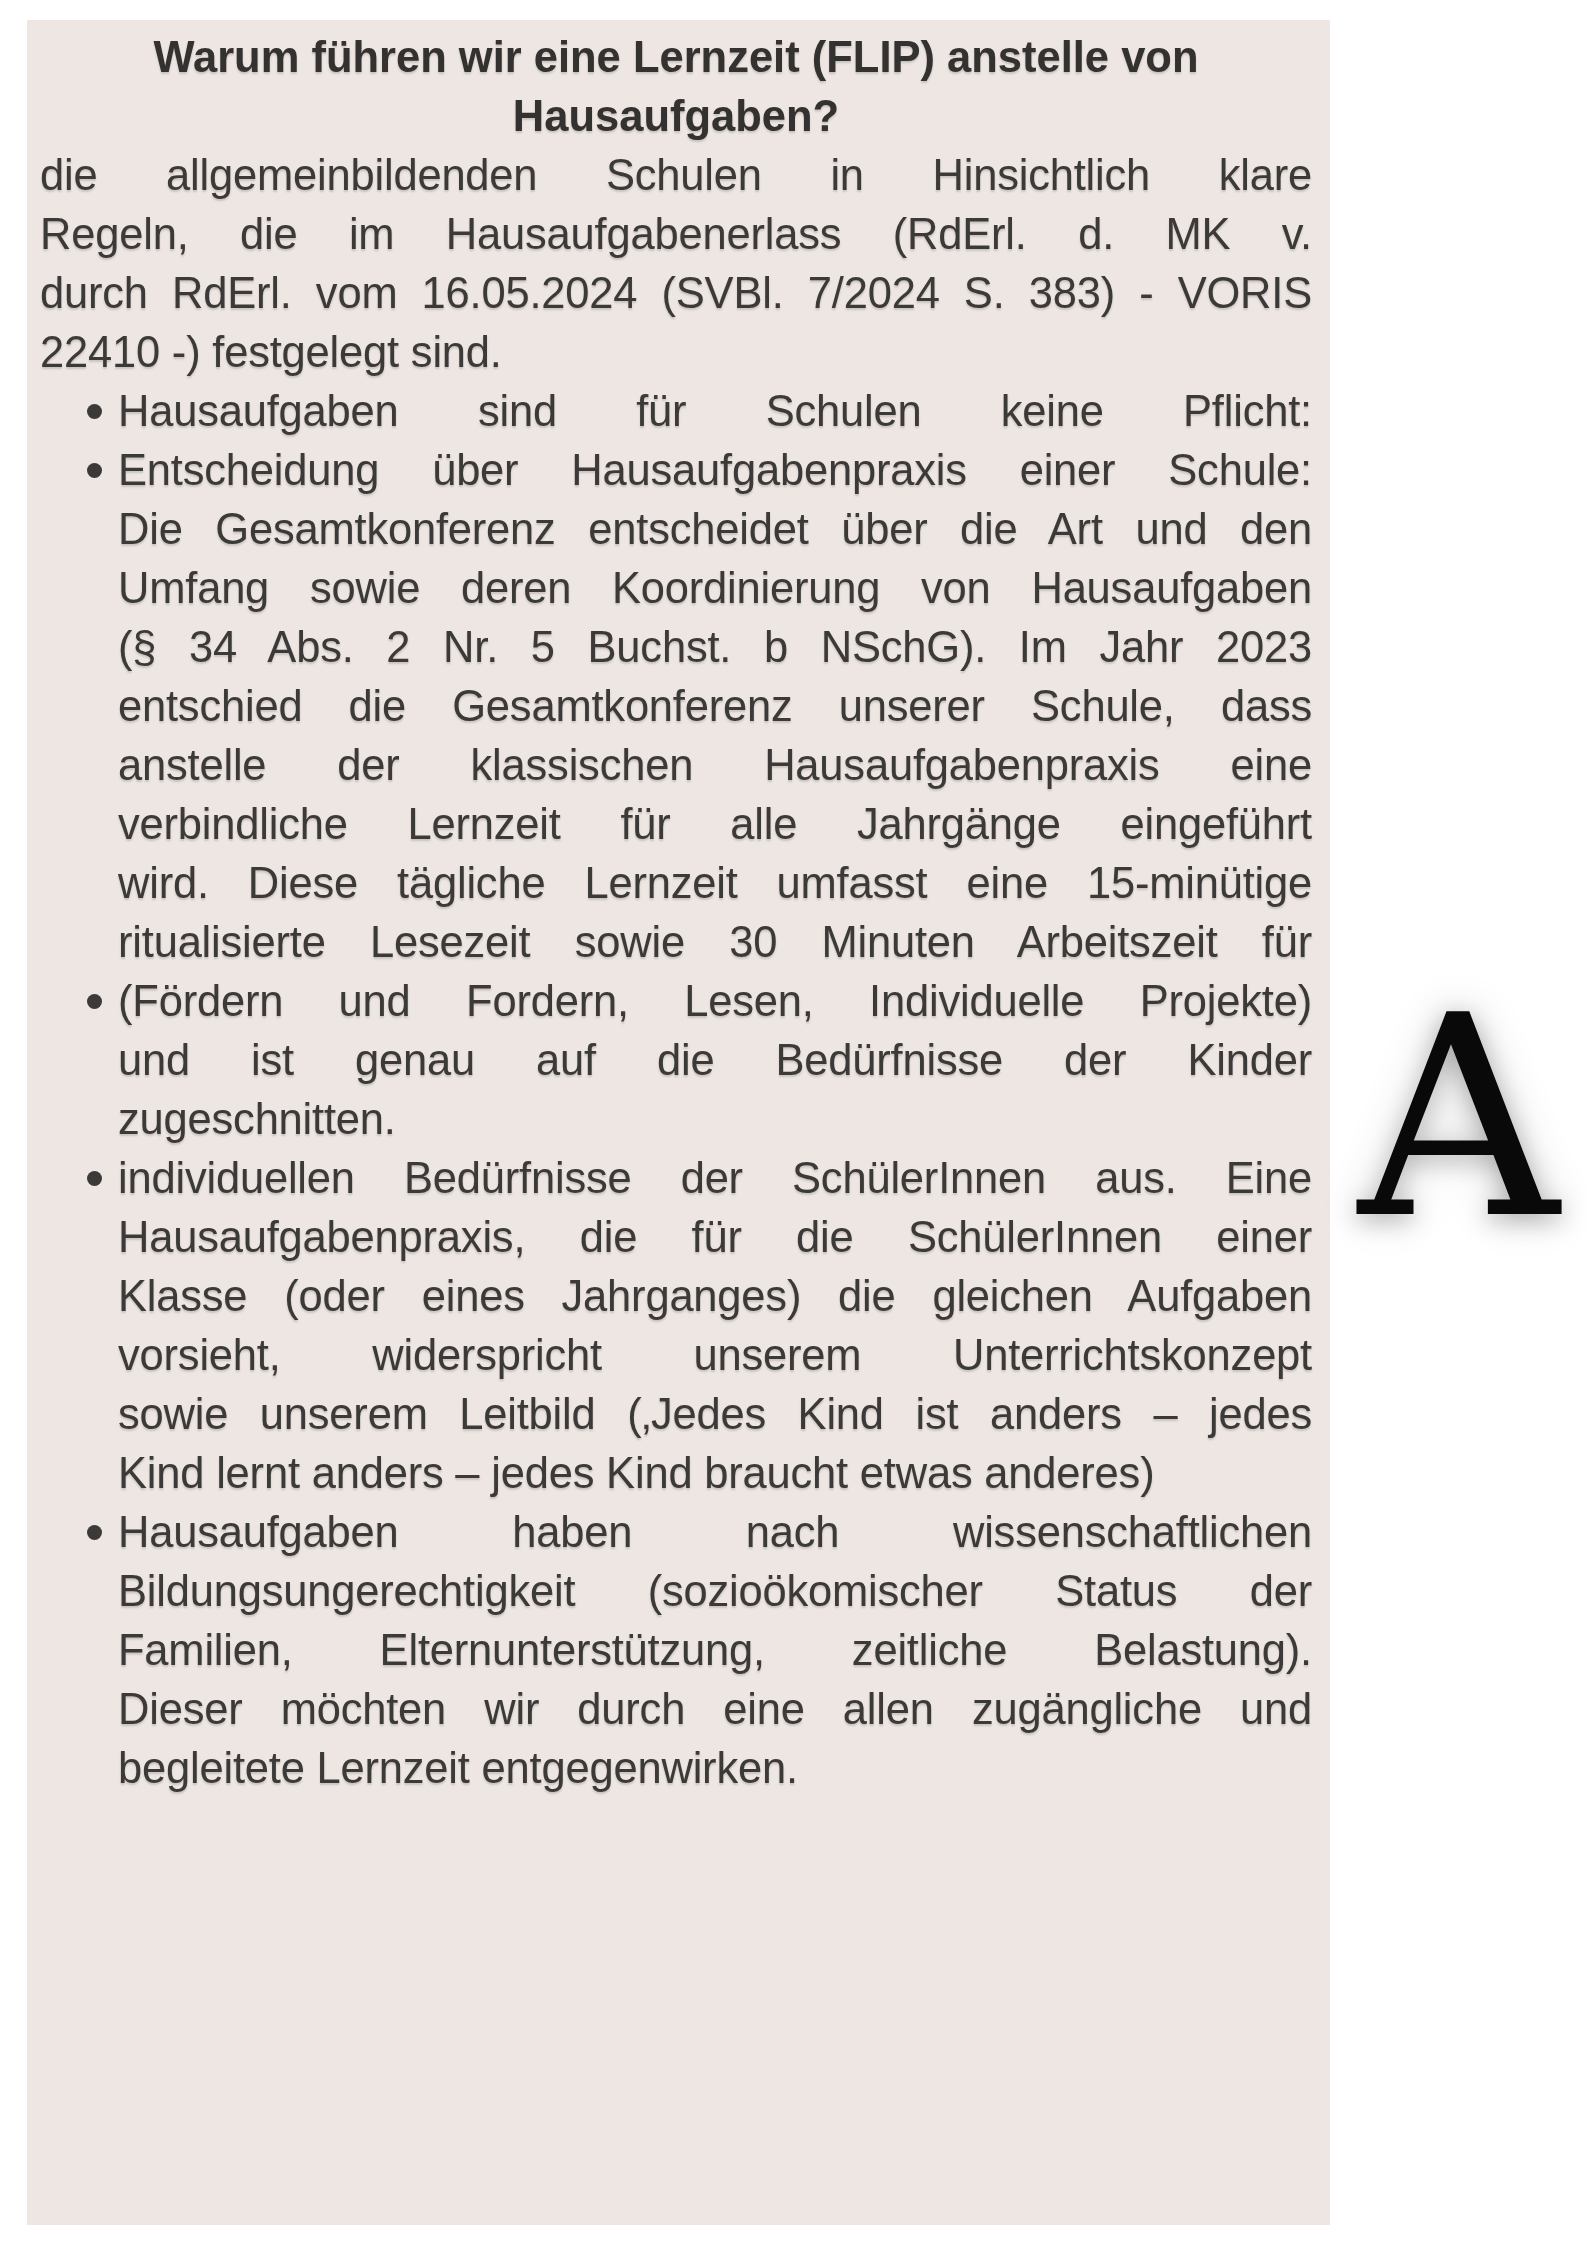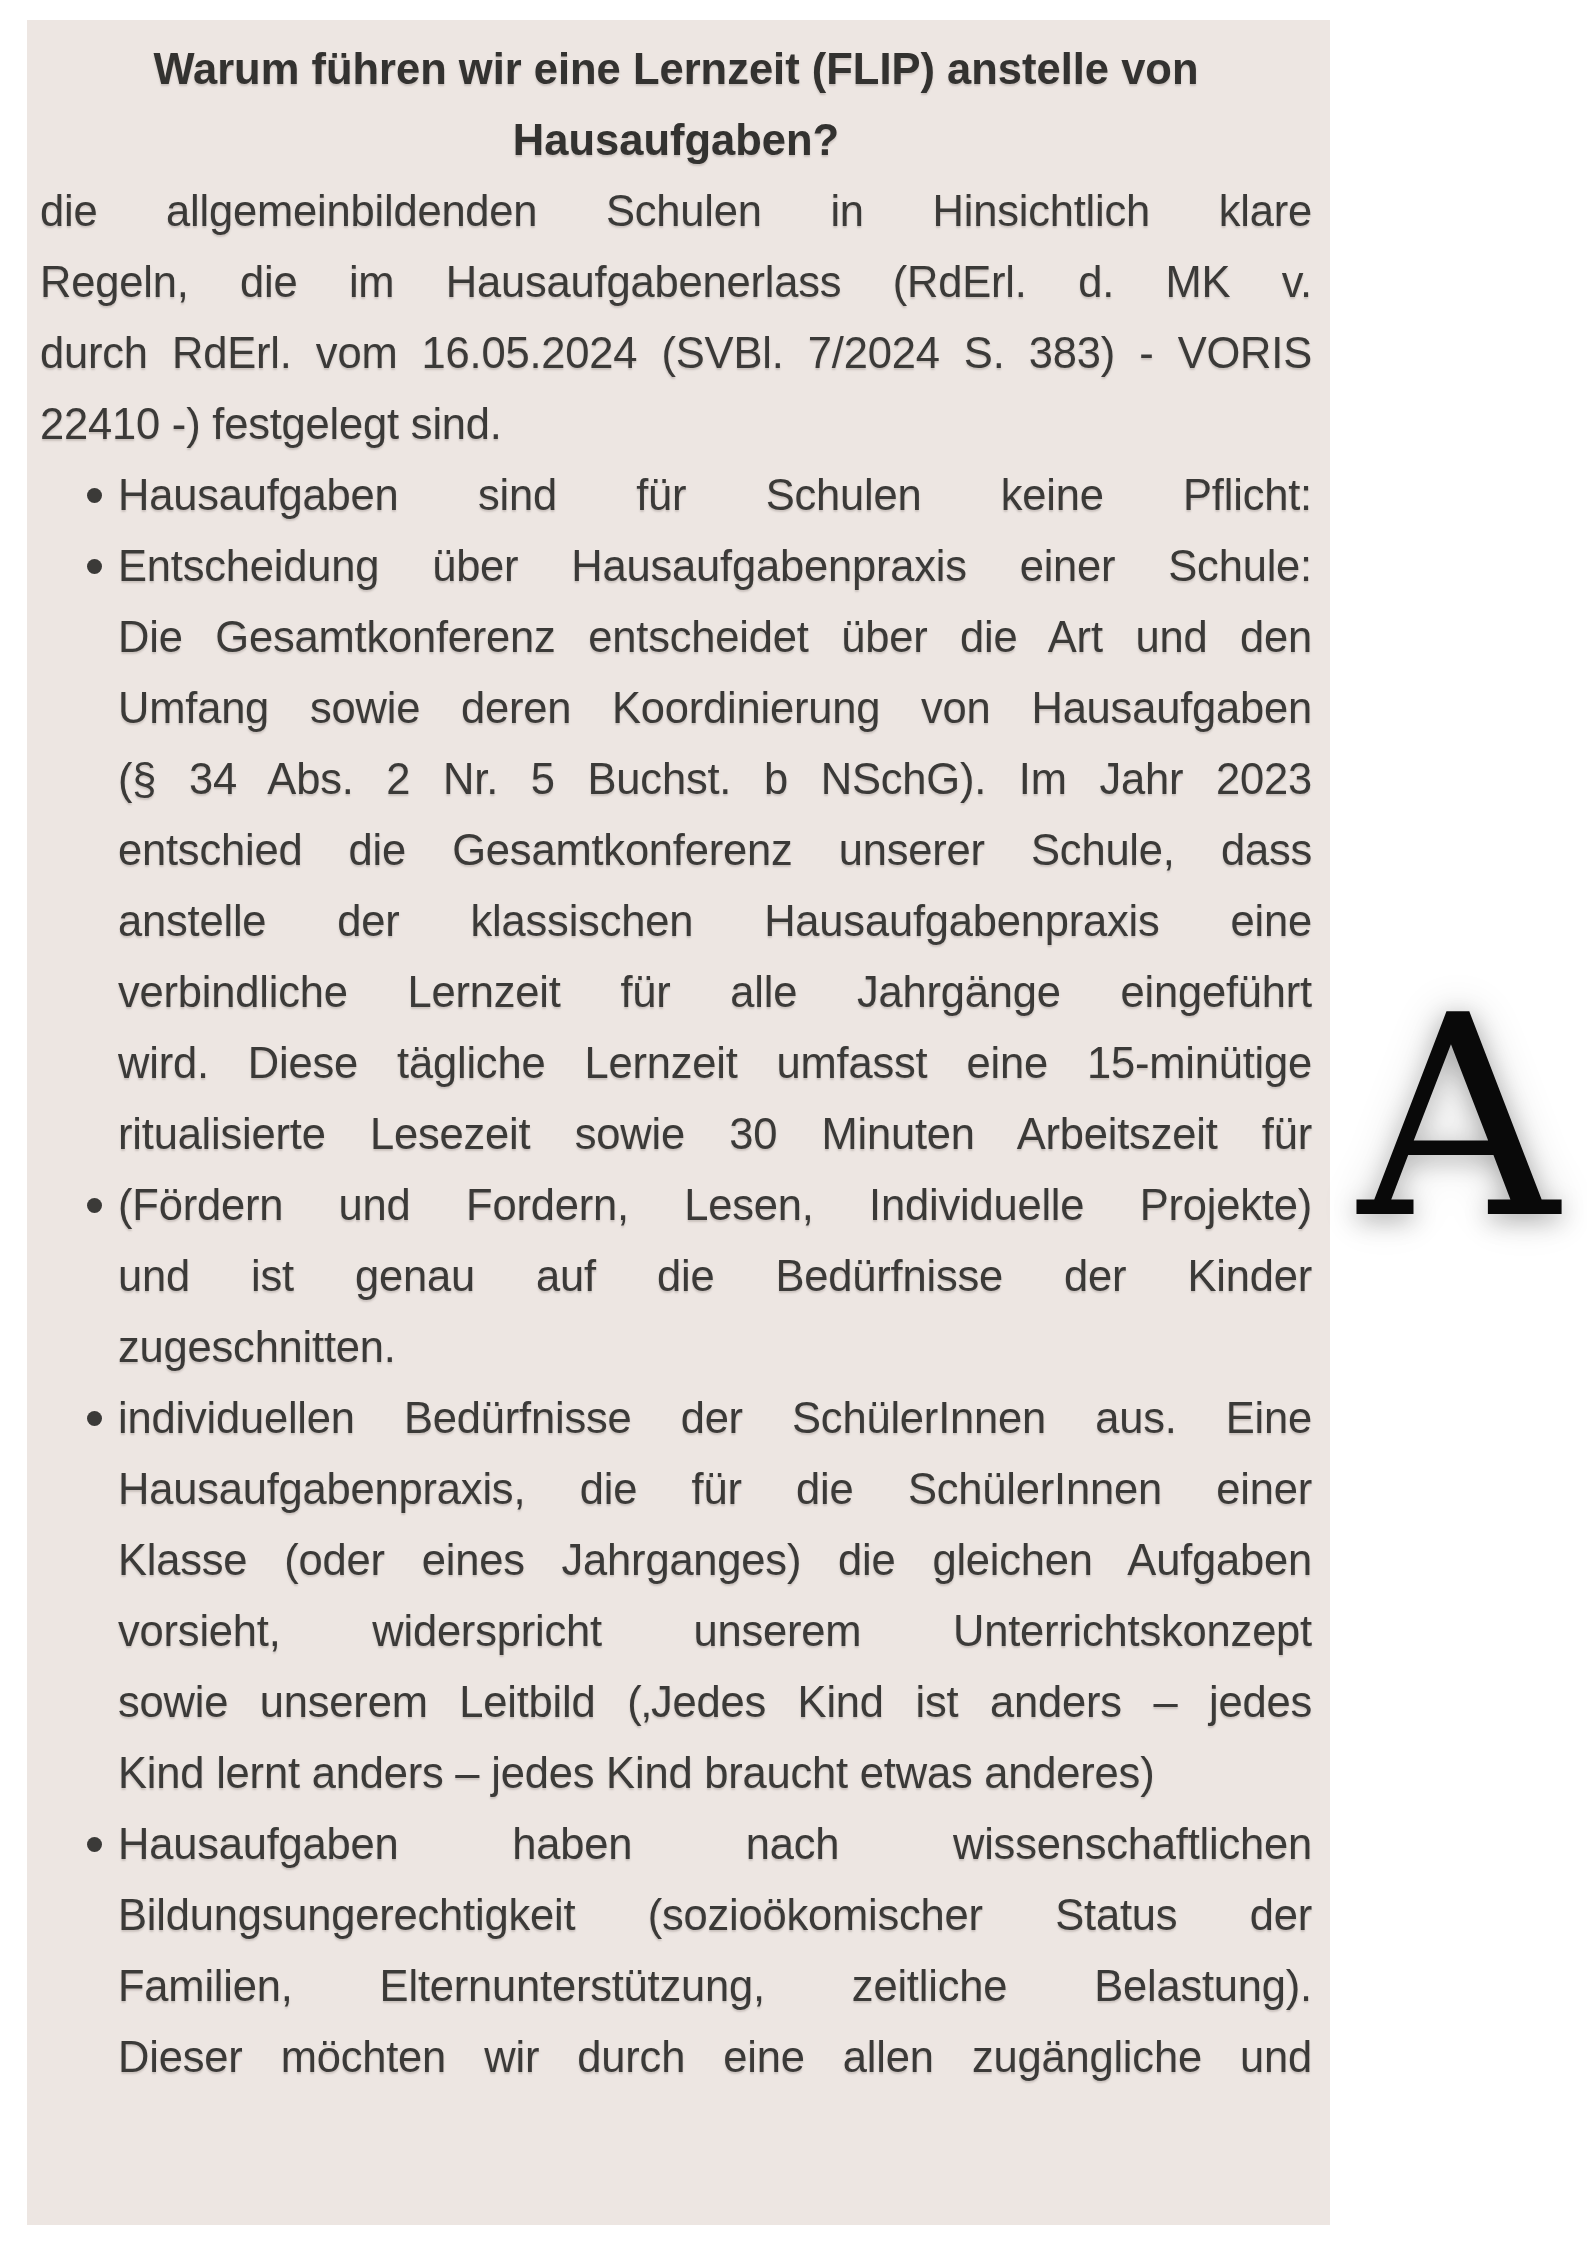--- a/index.html
+++ b/index.html
@@ -28,21 +28,20 @@
     font-size: 43.5px;
     line-height: 59px;
     letter-spacing: -0.2px;
     text-shadow: 0 2px 2px rgba(80, 70, 65, 0.22);
   }
   
   .ln {
     text-align: justify;
     text-align-last: justify;
     white-space: normal;
-    margin-top: 12px;
   }
   .ln.last {
     text-align-last: left;
   }
   .title .ln {
     text-align: center;
     text-align-last: center;
     font-weight: 700;
     color: var(--title-color, #333230);
     letter-spacing: 0;
@@ -124,19 +123,20 @@
         <div class="ln">Klasse (oder eines Jahrganges) die gleichen Aufgaben</div>
         <div class="ln">vorsieht, widerspricht unserem Unterrichtskonzept</div>
         <div class="ln">sowie unserem Leitbild (‚Jedes Kind ist anders – jedes</div>
         <div class="ln last">Kind lernt anders – jedes Kind braucht etwas anderes)</div>
       </div>
       <div class="bullet-item">
         <div class="ln">Hausaufgaben haben nach wissenschaftlichen</div>
         <div class="ln">Bildungsungerechtigkeit (sozioökomischer Status der</div>
         <div class="ln">Familien, Elternunterstützung, zeitliche Belastung).</div>
         <div class="ln">Dieser möchten wir durch eine allen zugängliche und</div>
+        <div class="ln last">begleitete Lernzeit entgegenwirken.</div>
       </div>
     </div>
 </div>
 
 <div class="letter-a-wrap">
   <div class="letter-a">A</div>
 </div>
 
 </body></html>

